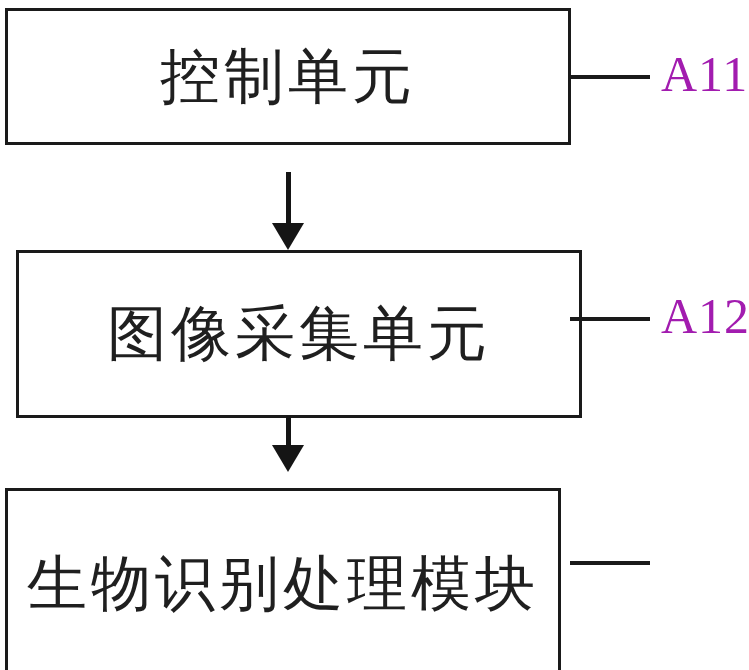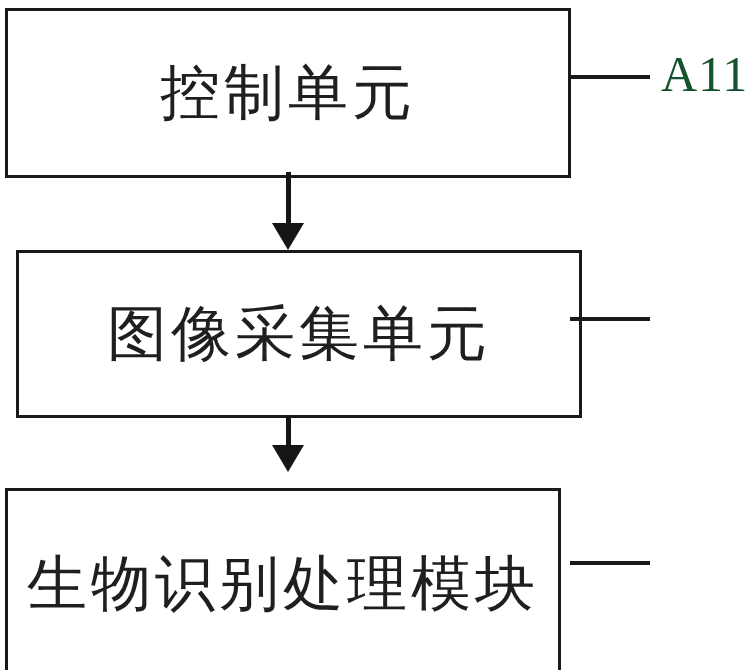--- a/index.html
+++ b/index.html
@@ -33,21 +33,21 @@
     font-size: 60px;
     line-height: 1.12;
     color: #1f1f1f;
     text-align: center;
     letter-spacing: 4px;
     font-weight: 400;
     white-space: normal;
     padding: 0 6px;
   }
 
-  #block-control   { left: 5px;  top: 8px;   width: 566px; height: 170px; }
+  #block-control   { left: 5px;  top: 8px;   width: 566px; height: 137px; }
   #block-capture   { left: 16px;  top: 250px; width: 566px; height: 168px; }
   #block-biometric { left: 5px;  top: 488px; width: 556px; height: 191px; }
 
   #block-biometric .block-label {
     line-height: 1.02;
     max-width: 540px;
   }
 
   
   .arrow {
@@ -81,21 +81,21 @@
   
   .leader-line {
     position: absolute;
     height: 4px;
     background: #1a1a1a;
   }
   .ref-label {
     position: absolute;
     font-family: "Liberation Serif", "DejaVu Serif", serif;
     font-size: 50px;
-    color: #14532d;
+    color: #a21caf;
     letter-spacing: 1px;
     line-height: 1;
     white-space: nowrap;
   }
 
   #leader-a11 { left: 570px; top: 75px;  width: 80px; }
   #leader-a12 { left: 570px; top: 317px; width: 80px; }
   #leader-a13 { left: 570px; top: 561px; width: 80px; }
 
   #ref-a11 { left: 661px; top: 49px; }
@@ -127,14 +127,15 @@
 
   <div class="block" id="block-biometric">
     <span class="block-label">生物识别处理模块</span>
   </div>
 
   <div class="leader-line" id="leader-a11"></div>
   <div class="leader-line" id="leader-a12"></div>
   <div class="leader-line" id="leader-a13"></div>
 
   <div class="ref-label" id="ref-a11">A11</div>
+  <div class="ref-label" id="ref-a12">A12</div>
 
 </div>
 
 </body></html>

